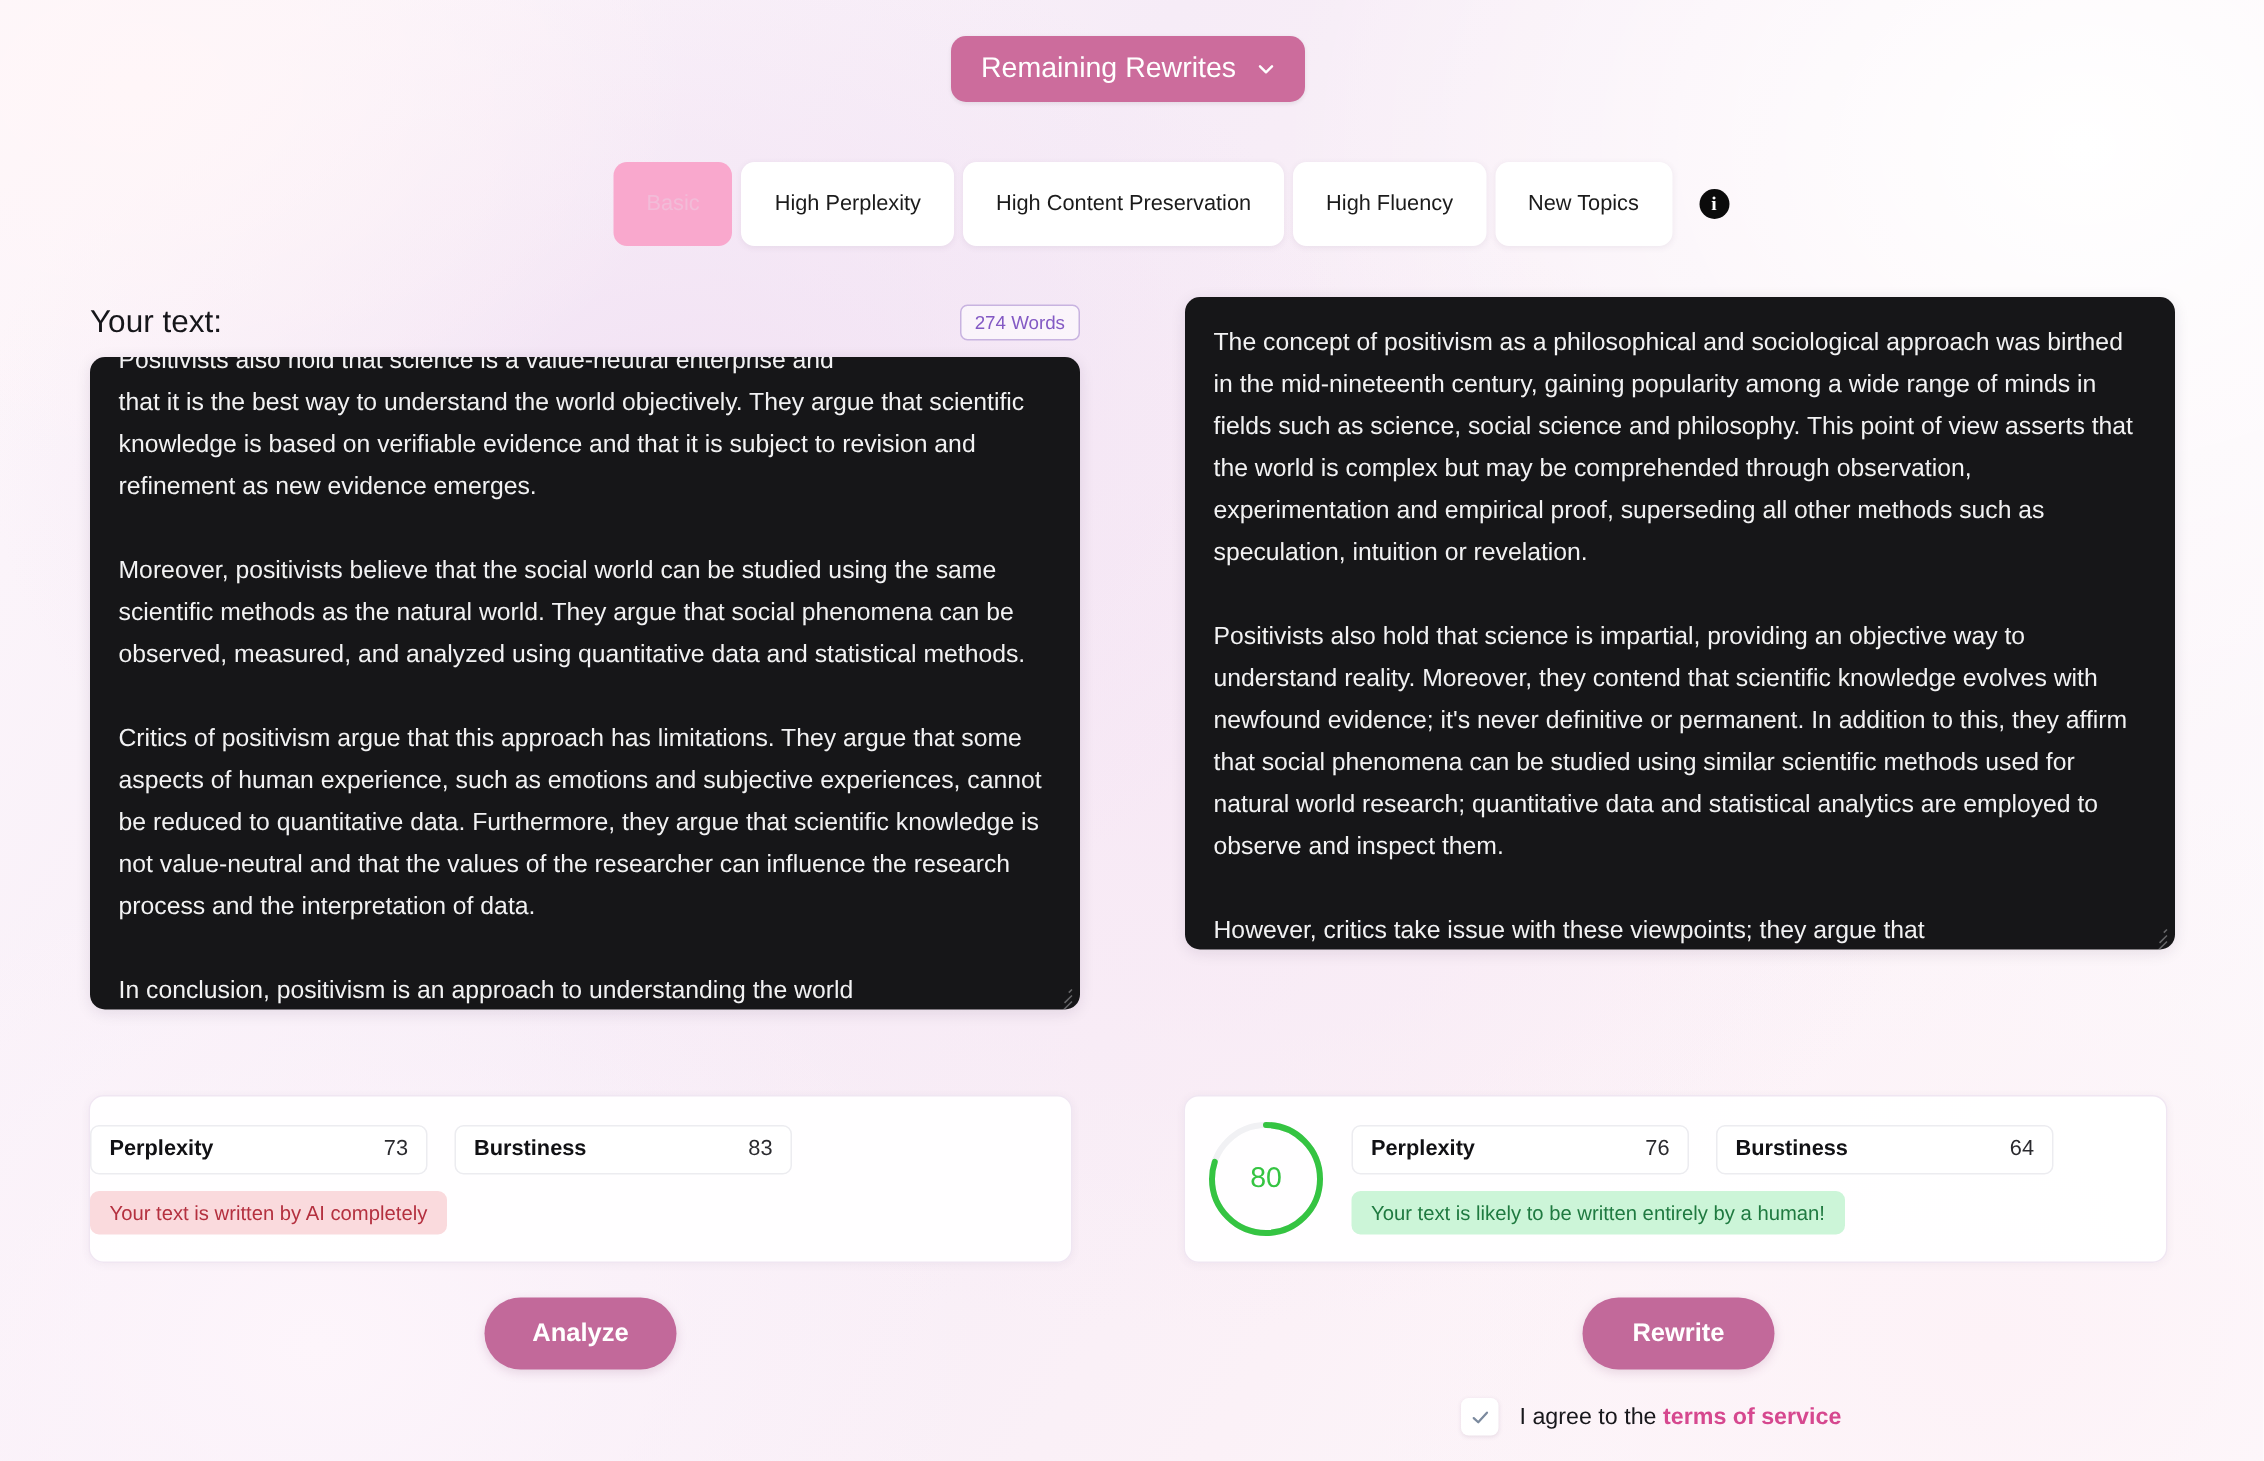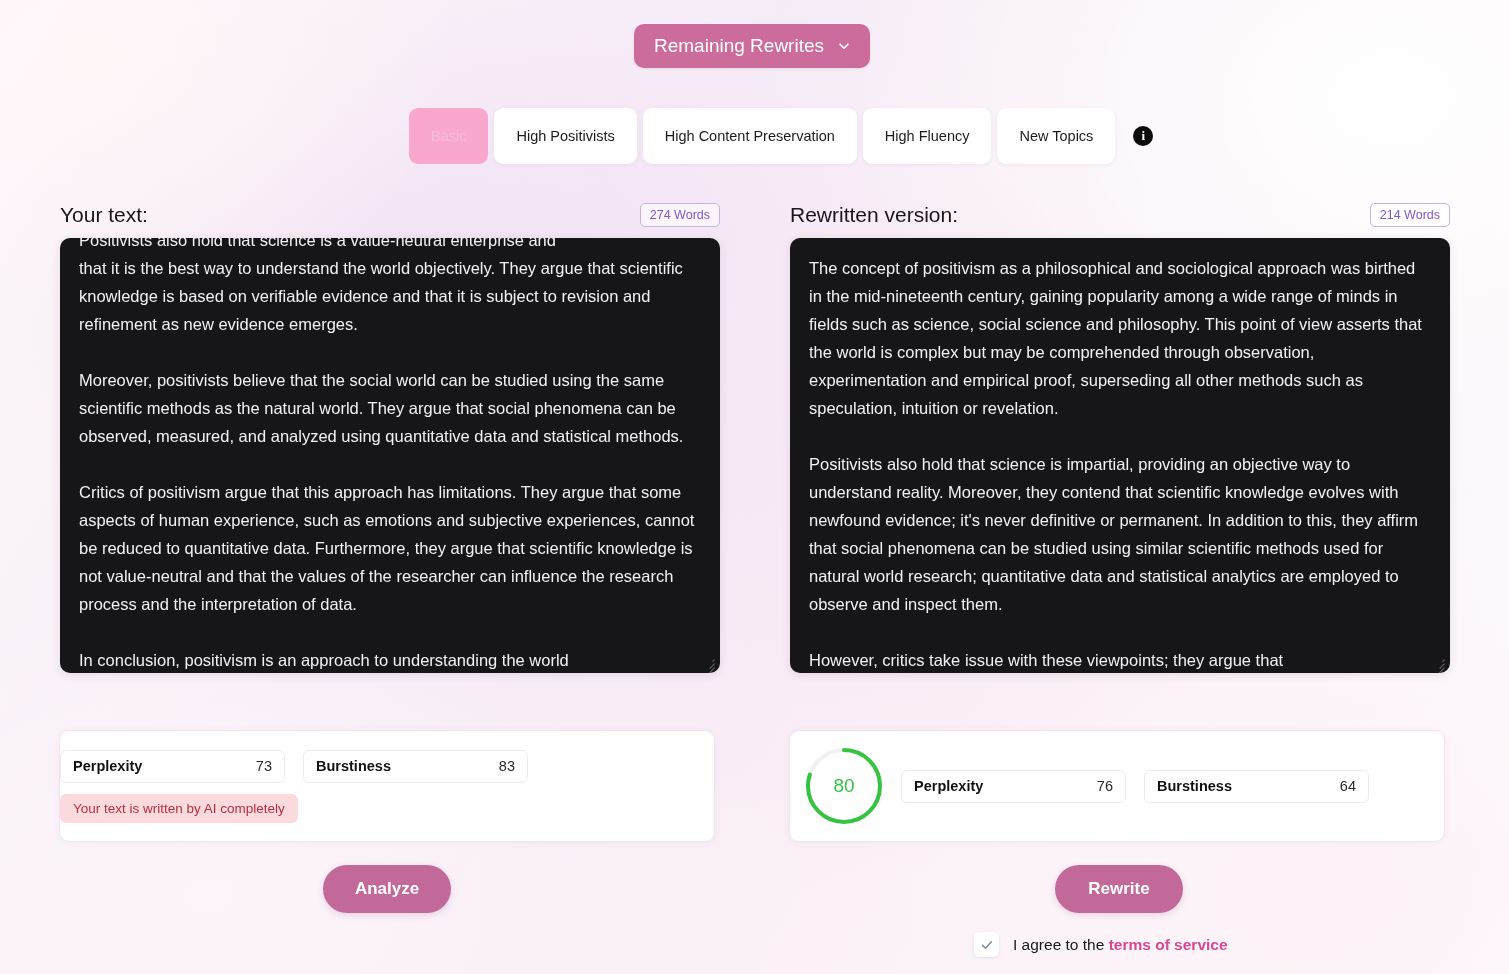--- a/index.html
+++ b/index.html
@@ -184,21 +184,21 @@
   <svg class="chev" viewBox="0 0 12 12">
     <path d="M2 4.2 L6 8.2 L10 4.2" fill="none" stroke="#ffffff" stroke-width="1.6" stroke-linecap="round" stroke-linejoin="round"></path>
   </svg>
 </button>
 
 <div class="tabs">
   <button class="tab active">
     <span>Basic</span>
   </button>
   <button class="tab">
-    <span>High Positivists</span>
+    <span>High Perplexity</span>
   </button>
   <button class="tab">
     <span>High Content Preservation</span>
   </button>
   <button class="tab">
     <span>High Fluency</span>
   </button>
   <button class="tab">
     <span>New Topics</span>
   </button>
@@ -221,24 +221,20 @@
 In conclusion, positivism is an approach to understanding the world</div>
     <div class="resize-grip">
         <span></span>
         <span></span>
         <span></span>
       </div>
   </div>
 </div>
 
 <div class="panel right">
-  <div class="panel-head">
-    <div class="panel-title">Rewritten version:</div>
-    <div class="word-badge">214 Words</div>
-  </div>
   <div class="textarea-box">
     <div class="textarea-inner">The concept of positivism as a philosophical and sociological approach was birthed in the mid-nineteenth century, gaining popularity among a wide range of minds in fields such as science, social science and philosophy. This point of view asserts that the world is complex but may be comprehended through observation, experimentation and empirical proof, superseding all other methods such as speculation, intuition or revelation.
 
 Positivists also hold that science is impartial, providing an objective way to understand reality. Moreover, they contend that scientific knowledge evolves with newfound evidence; it's never definitive or permanent. In addition to this, they affirm that social phenomena can be studied using similar scientific methods used for natural world research; quantitative data and statistical analytics are employed to observe and inspect them.
 
 However, critics take issue with these viewpoints; they argue that</div>
     <div class="resize-grip">
         <span></span>
         <span></span>
         <span></span>
@@ -274,20 +270,21 @@
     <div class="metrics-row">
       <div class="metric">
         <span class="metric-label">Perplexity</span>
         <span class="metric-value">76</span>
       </div>
       <div class="metric">
         <span class="metric-label">Burstiness</span>
         <span class="metric-value">64</span>
       </div>
     </div>
+    <div class="verdict human">Your text is likely to be written entirely by a human!</div>
   </div>
 </div>
 
 <button class="action-btn btn-analyze">Analyze</button>
 <button class="action-btn btn-rewrite">Rewrite</button>
 
 <div class="tos">
   <div class="checkbox">
     <svg width="14" height="14" viewBox="0 0 14 14">
       <path d="M2.5 7.4 L5.5 10.2 L11.3 3.8" fill="none" stroke="#7b8a9e" stroke-width="1.5" stroke-linecap="round" stroke-linejoin="round"></path>

